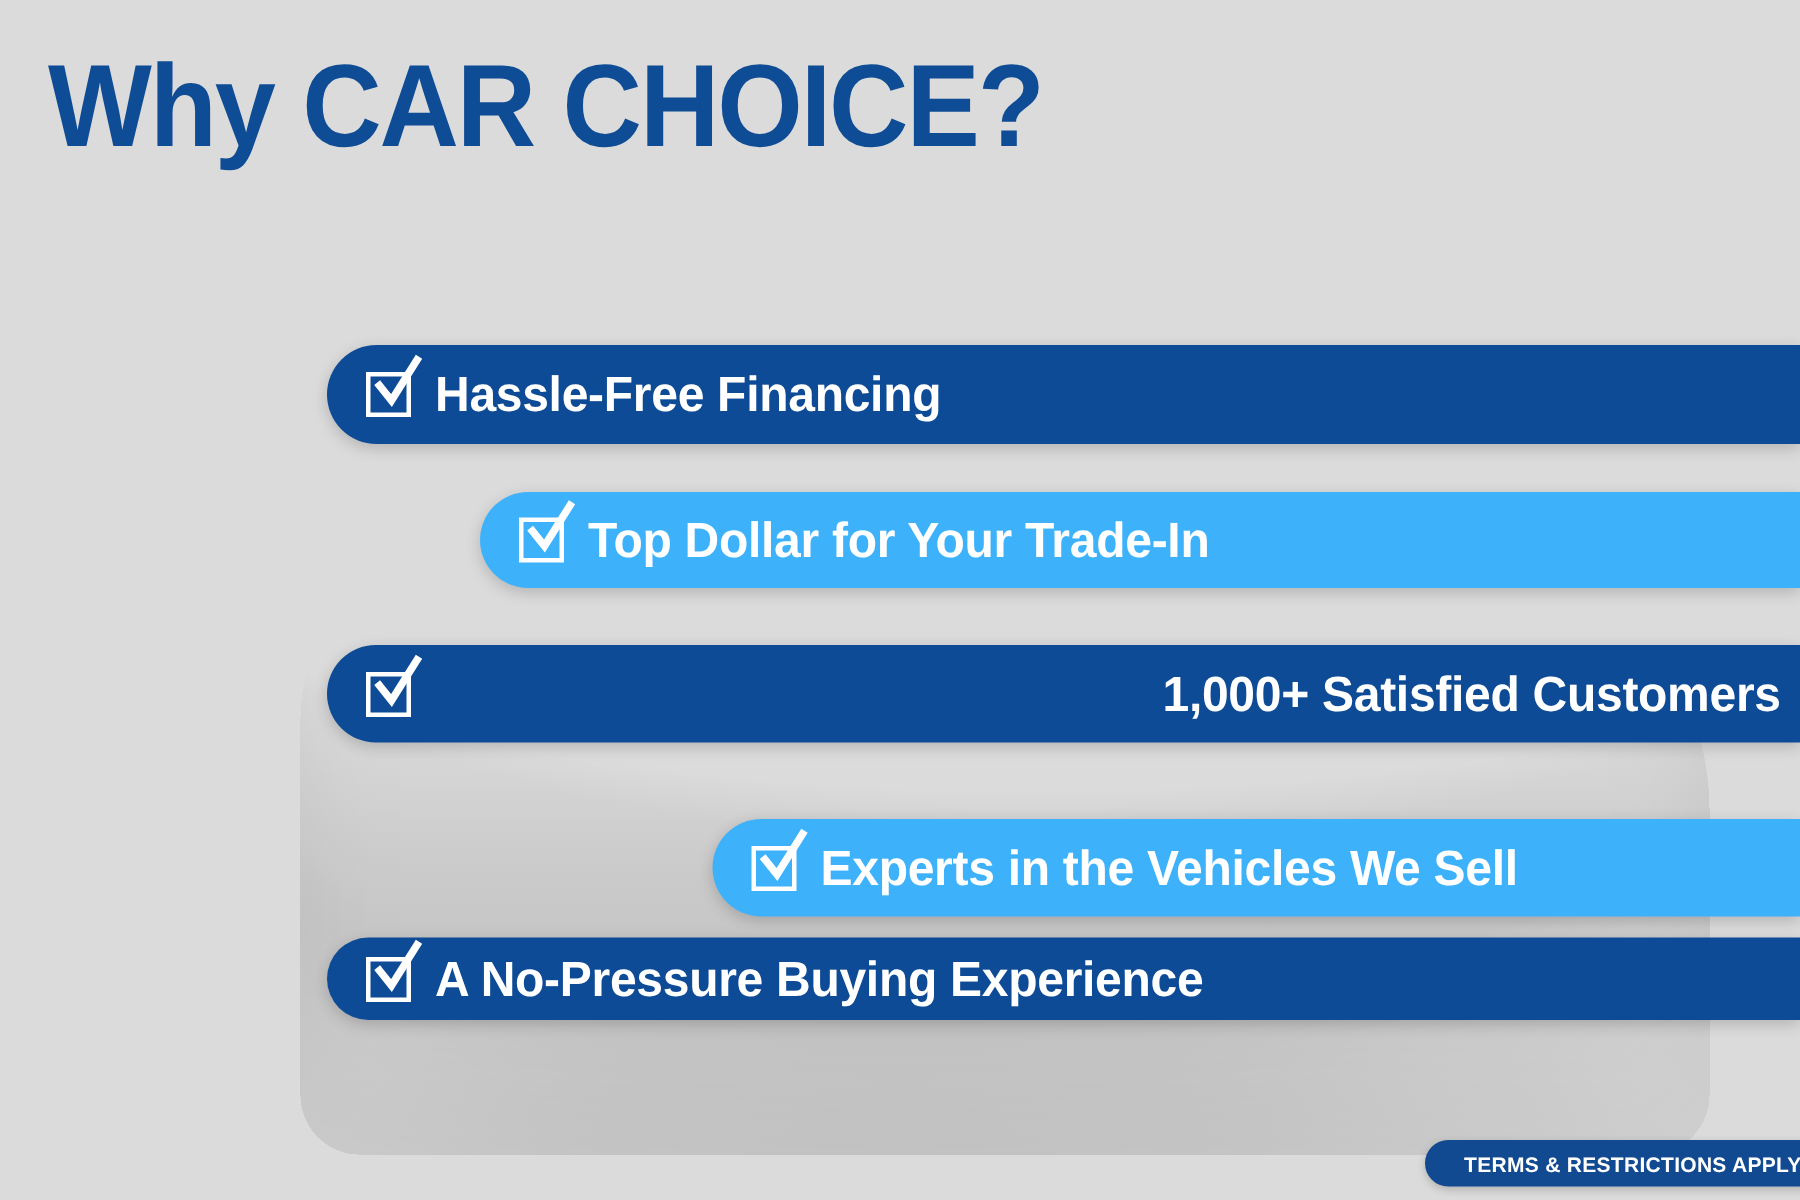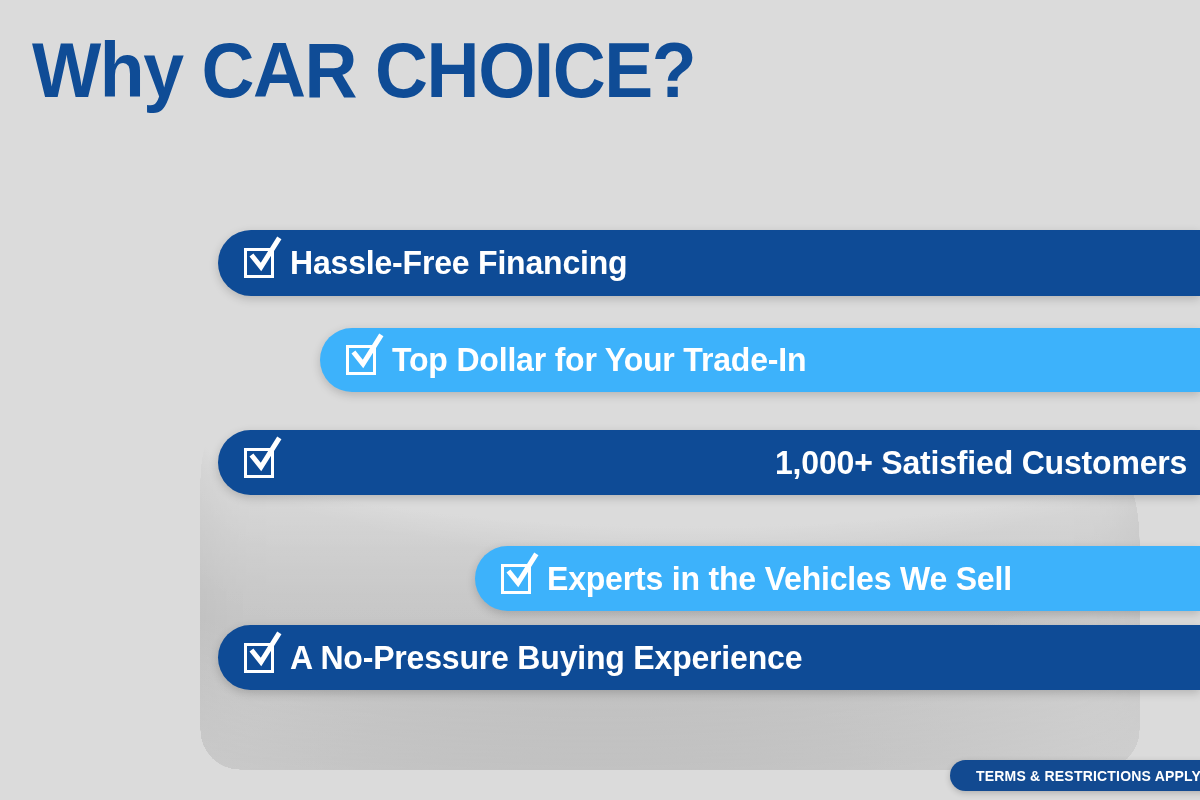--- a/index.html
+++ b/index.html
@@ -300,21 +300,21 @@
 
   <div class="banner light" style="left:475px; top:526px; right:0; height:65px;margin-top:20px;">
     <span class="checkbox-icon">
       <svg width="34" height="40" viewBox="0 0 34 40" fill="none">
         <path d="M5 19 L13 29 L30 2" stroke="#ffffff" stroke-width="5" stroke-linecap="square" stroke-linejoin="miter"></path>
       </svg>
     </span>
     <span class="banner-label">Experts in the Vehicles We Sell</span>
   </div>
 
-  <div class="banner navy" style="left:218px; top:625px; right:0; height:65px;">
+  <div class="banner navy" style="left:218px; top:625px; right:0; height:55px;">
     <span class="checkbox-icon">
       <svg width="34" height="40" viewBox="0 0 34 40" fill="none">
         <path d="M5 19 L13 29 L30 2" stroke="#ffffff" stroke-width="5" stroke-linecap="square" stroke-linejoin="miter"></path>
       </svg>
     </span>
     <span class="banner-label">A No-Pressure Buying Experience</span>
   </div>
 
   <div class="terms-badge">
     <span class="terms-label">TERMS &amp; RESTRICTIONS APPLY</span>

